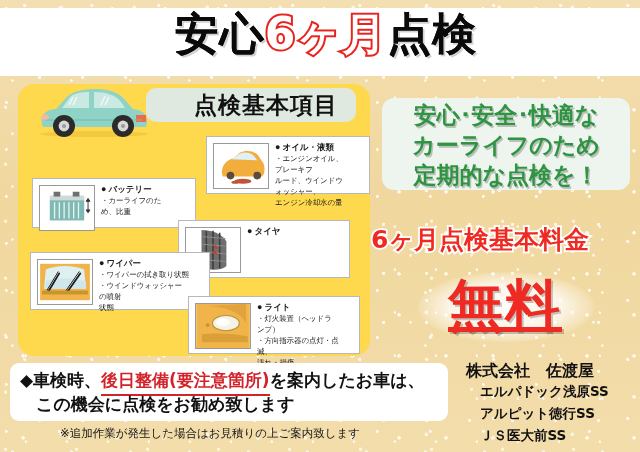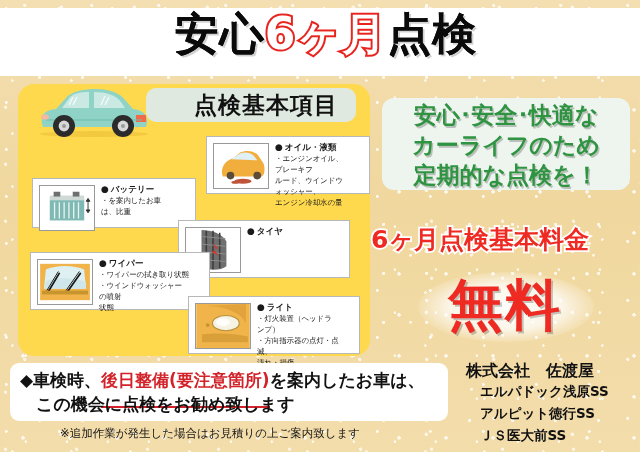--- a/index.html
+++ b/index.html
@@ -127,20 +127,21 @@
     border: 1px solid #999999;
     box-sizing: border-box;
     overflow: hidden;
     background: #ffffff;
   }
   .item-body {
     position: absolute;
     left: 68px;
     top: 4px;
     right: 20px;
+    font-family: Liberation Serif, serif;
   }
   .item-title {
     font-size: 8.5px;
     font-weight: bold;
     color: #1a1a1a;
     line-height: 12px;
     white-space: nowrap;
   }
   .item-title .bullet {
     font-size: 9px;
@@ -215,20 +216,21 @@
     top: 272px;
     width: 270px;
     text-align: center;
     font-size: 55px;
     font-weight: bold;
     color: #ee2a22;
     line-height: 66px;
     letter-spacing: 2px;
     text-shadow: 2px 2px 0 rgba(0,0,0,0.22);
     white-space: nowrap;
+    text-decoration: underline;
   }
 
   
   .notice-panel {
     position: absolute;
     left: 10px;
     top: 363px;
     width: 438px;
     height: 58px;
     background: #ffffff;
@@ -252,21 +254,21 @@
     width: 410px;
     font-size: 17px;
     font-weight: bold;
     color: #111111;
     line-height: 24px;
     white-space: nowrap;
   }
   .underline-red {
     color: #d3232a;
     border-bottom: 2px solid #d3232a;
-    padding-bottom: 16px;
+    padding-bottom: 4px;
   }
   .notice-small {
     position: absolute;
     left: 60px;
     top: 425px;
     width: 400px;
     font-size: 11.5px;
     font-weight: normal;
     color: #151515;
     line-height: 16px;
@@ -380,21 +382,21 @@
           <path d="M48 16 L50 13 L52 16 Z" fill="#333"></path>
           <path d="M48 25 L50 28 L52 25 Z" fill="#333"></path>
         </g>
       </svg>
     </div>
     <div class="item-body">
       <div class="item-title">
         <span class="bullet">●</span><span>バッテリー</span>
       </div>
       <div class="item-desc">
-        <div>・を案内したお車は、比重</div>
+        <div>・カーライフのため、比重</div>
       </div>
     </div>
   </div>
 
   <div class="item-card card-tire">
     <div class="item-thumb">
       <svg viewBox="0 0 56 46" width="54" height="44">
         <rect x="0" y="0" width="56" height="46" fill="#ffffff"></rect>
         <path d="M16 2 C26 2 38 6 42 14 L42 40 C36 45 22 45 16 40 Z" fill="#6f6f6f"></path>
         <g stroke="#3c3c3c" stroke-width="1.6">

